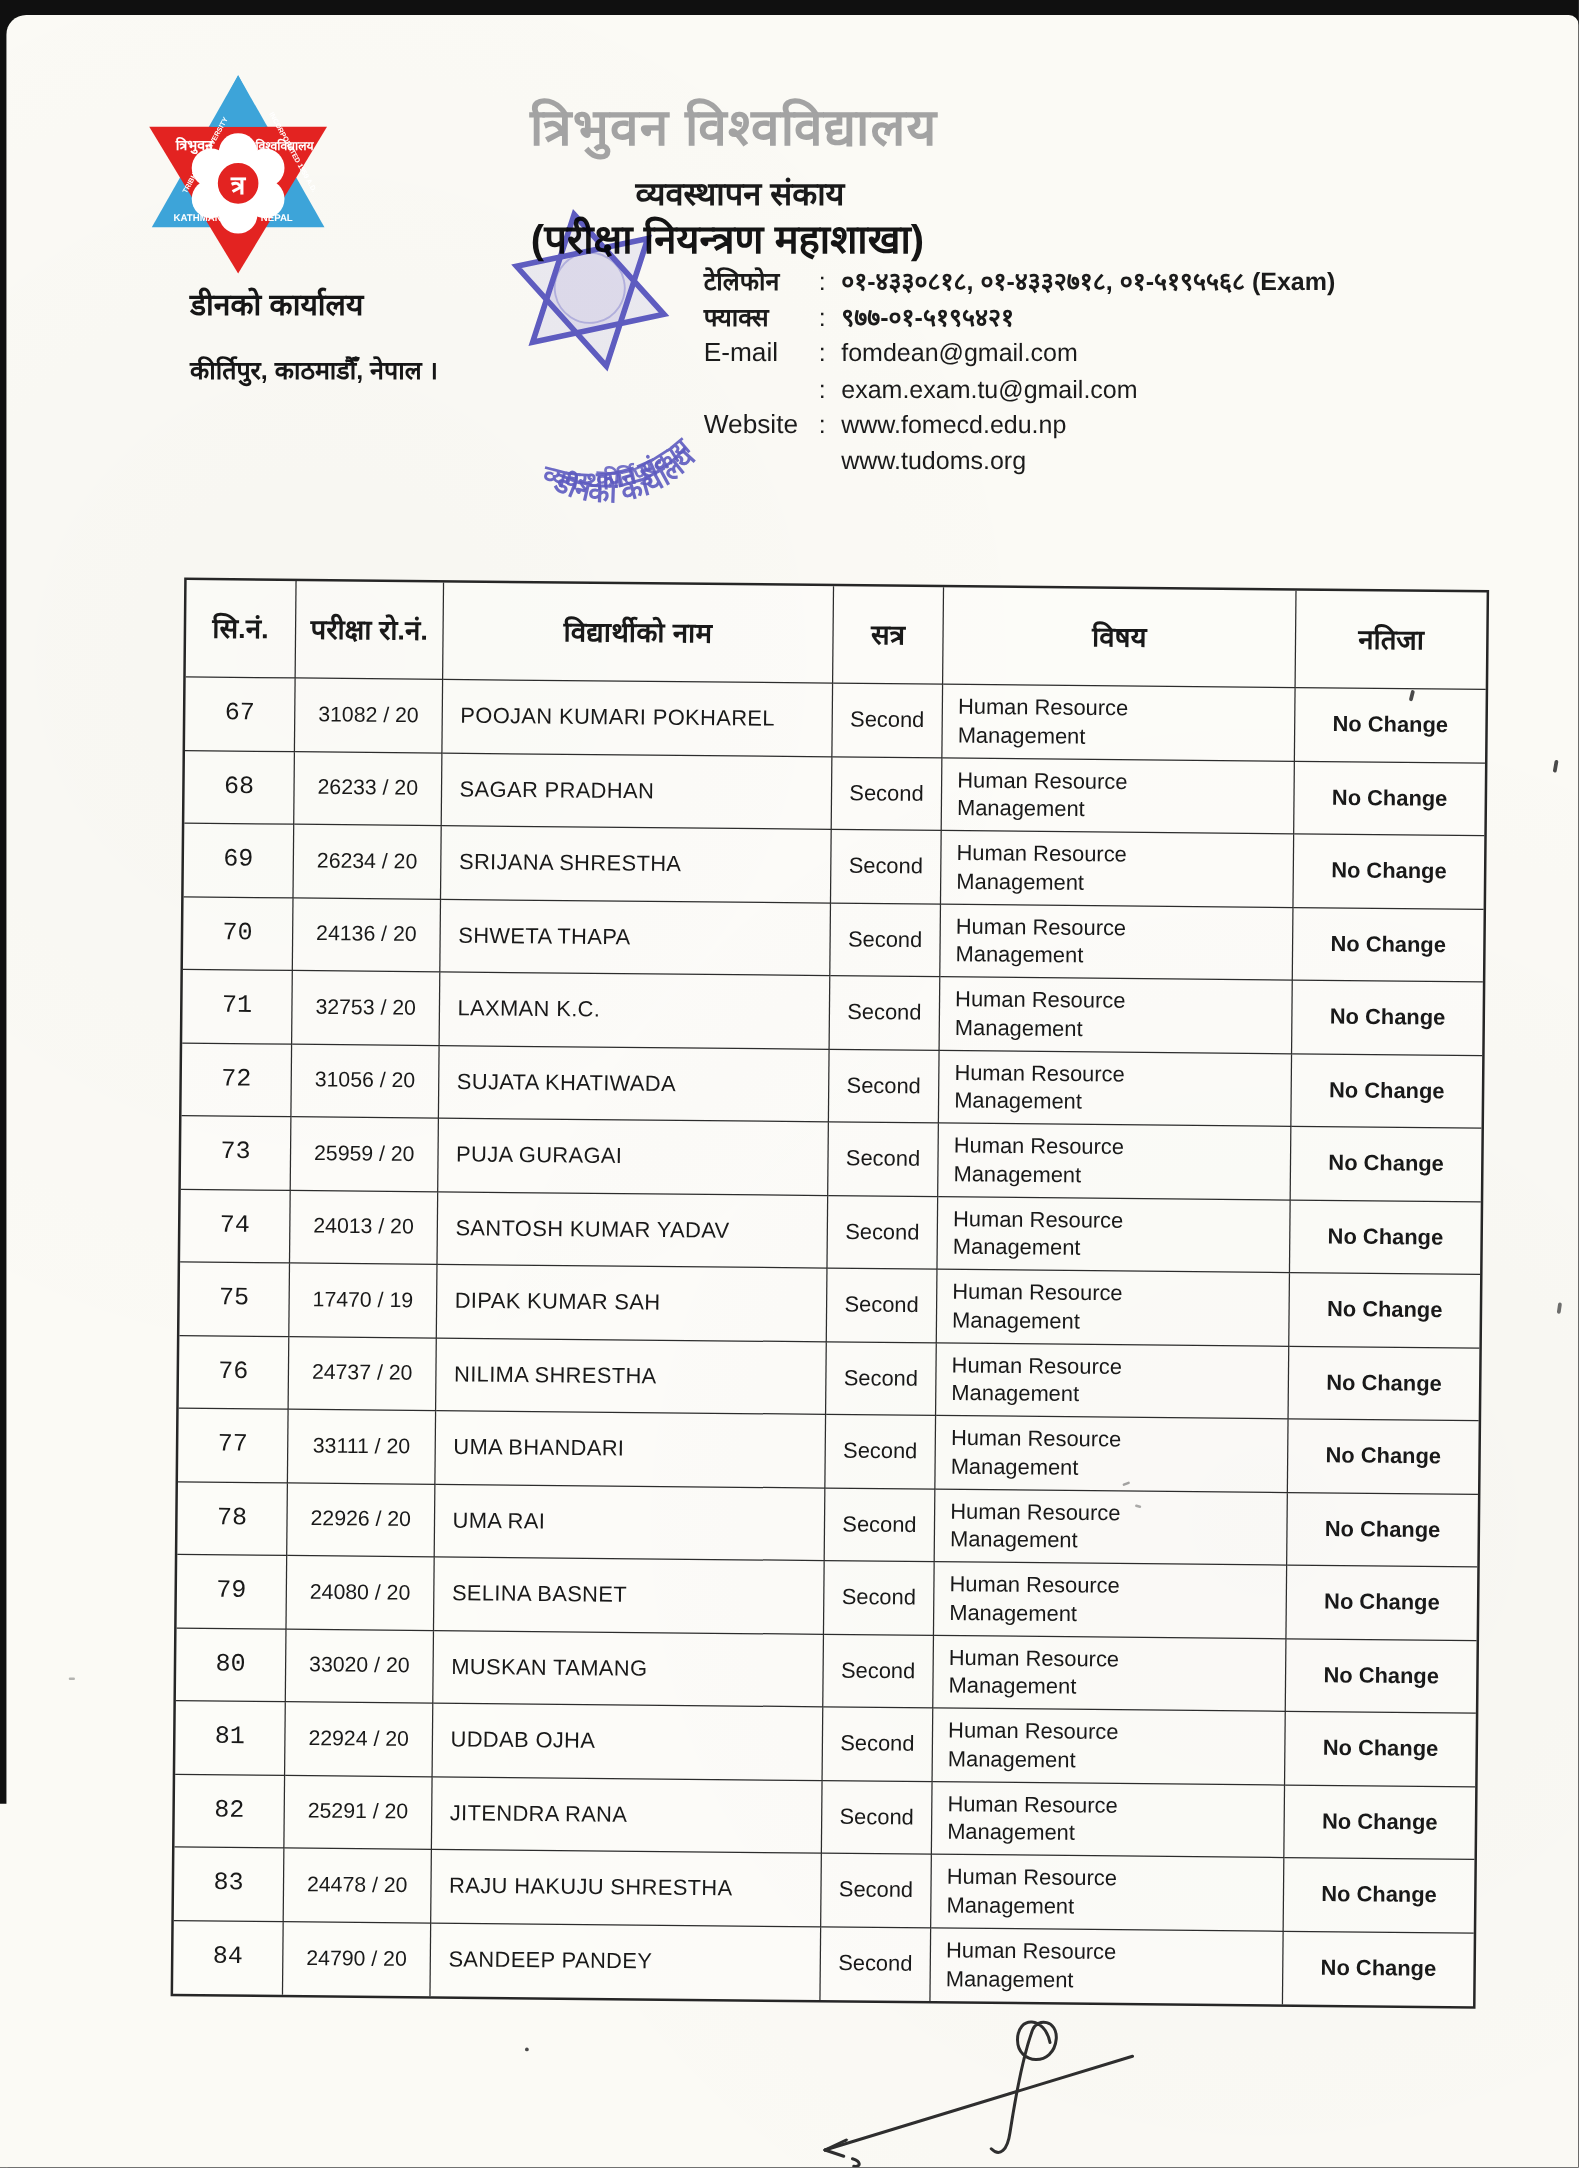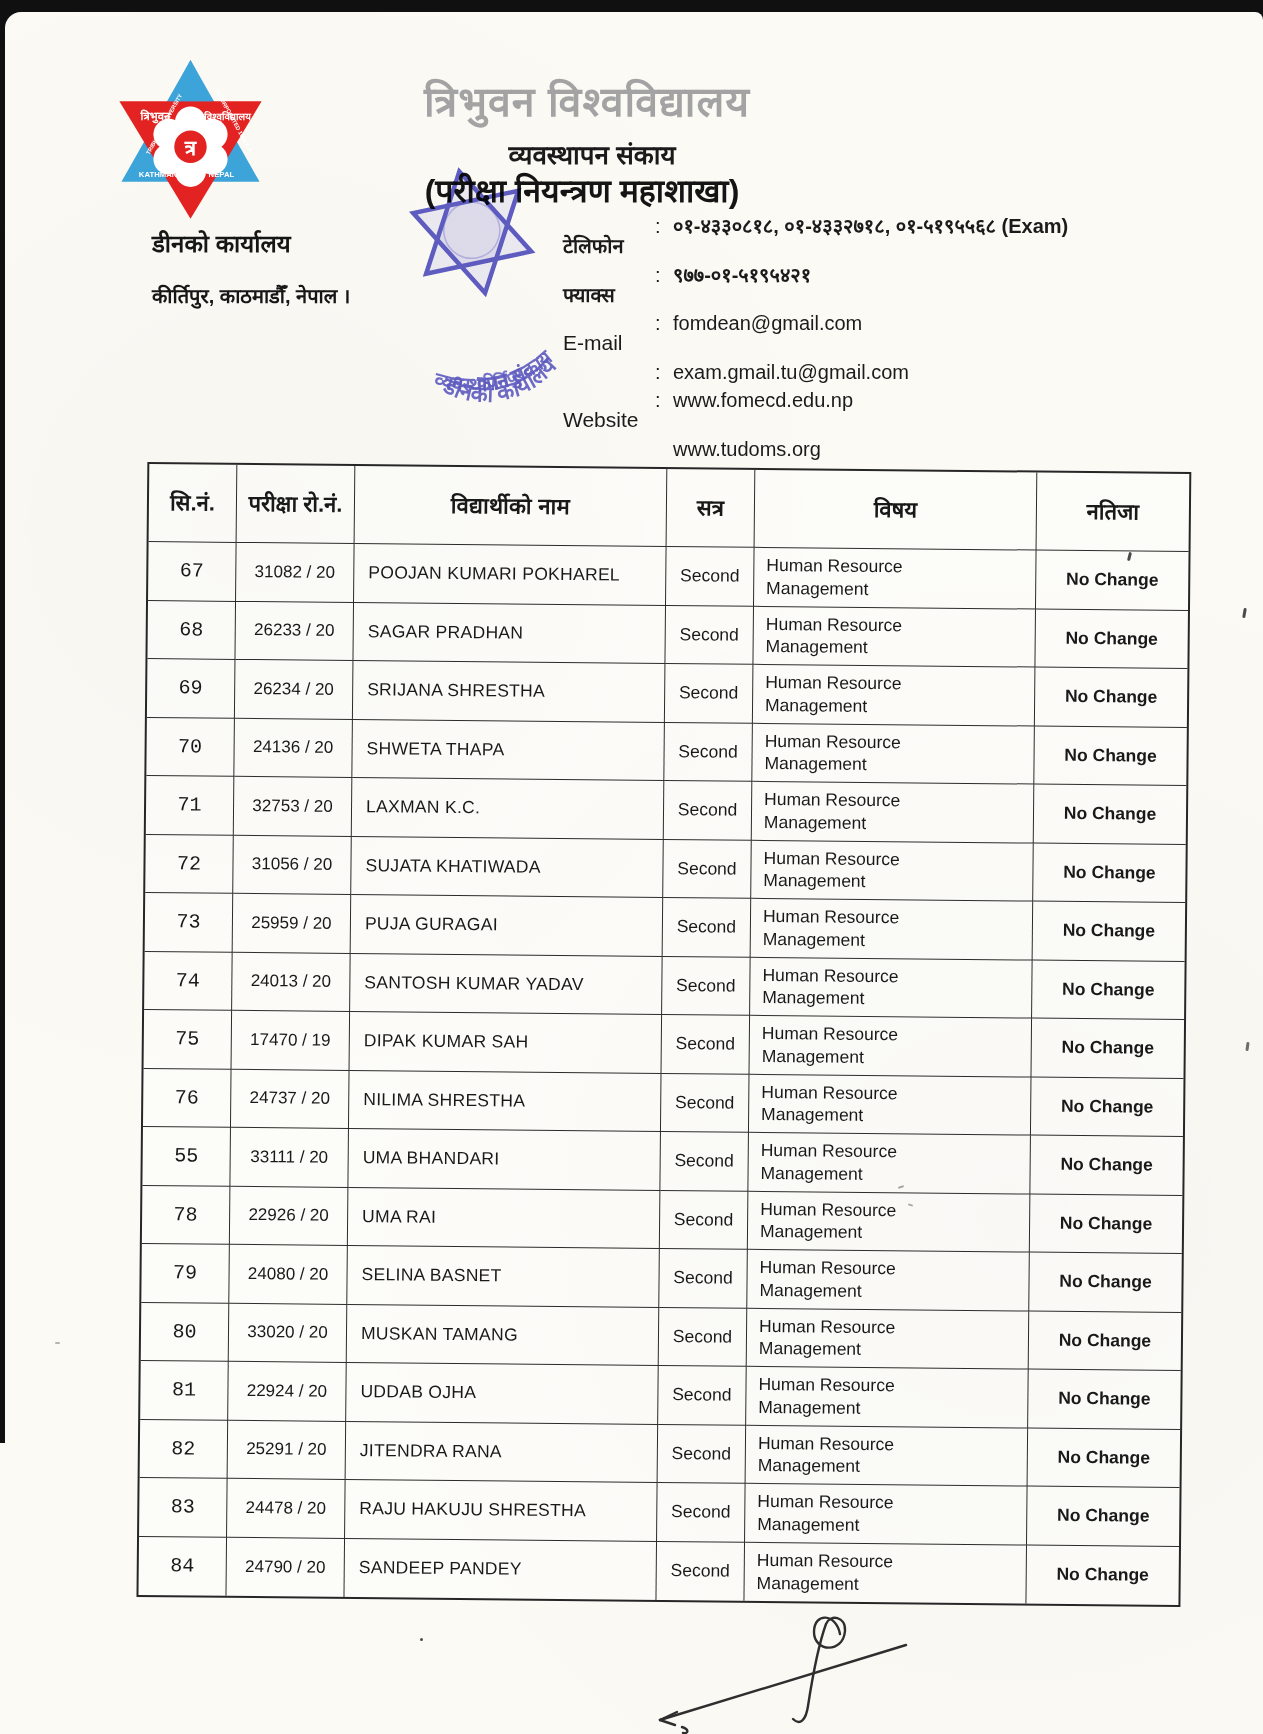--- a/index.html
+++ b/index.html
@@ -15,21 +15,21 @@
   
   .uni-title{left:292px;top:72px;width:590px;text-align:center;font-size:41px;font-weight:bold;color:#a3a3a3;letter-spacing:1px;}
   .uni-faculty{left:292px;top:136px;width:600px;text-align:center;font-size:26px;font-weight:bold;color:#1a1a1a;}
   .uni-division{left:282px;top:168px;width:600px;text-align:center;font-size:32px;font-weight:bold;color:#141414;}
   .office{left:152px;top:226px;color:#161616;}
   .office .o1{font-size:24px;font-weight:bold;}
   .office .o2{font-size:20px;font-weight:bold;margin-top:23px;}
   
   .contact{left:563px;top:212px;width:520px;font-size:20px;color:#1b1b1b;}
   .contact-row{display:grid;grid-template-columns:92px 18px auto;line-height:28.5px;}
-  .contact-row .lab{font-weight:bold;margin-top:20px;}
+  .contact-row .lab{font-weight:bold;}
   .contact-row.latin .lab{font-weight:normal;font-size:21px;}
   .contact-row.devval .val{font-weight:bold;}
   .contact-row .val{white-space:nowrap;}
   
   .results{left:143px;top:462px;width:1040px;border:2px solid #262626;transform:rotate(0.55deg);transform-origin:0 40%;background:rgba(255,255,255,0.35);}
   .trow{display:flex;}
   .cell{box-sizing:border-box;border-right:1.6px solid #2c2c2c;border-bottom:1.6px solid #2c2c2c;display:flex;align-items:center;color:#191919;}
   .cell:last-child{border-right:none;}
   .trow:last-child .cell{border-bottom:none;}
   .c1{width:88px;justify-content:center;font-family:Liberation Mono, monospace;font-size:20px;}
@@ -100,21 +100,21 @@
       <span class="val">९७७-०१-५१९५४२१</span>
     </div>
     <div class="contact-row latin">
       <span class="lab">E-mail</span>
       <span>:</span>
       <span class="val">fomdean@gmail.com</span>
     </div>
     <div class="contact-row latin">
       <span class="lab"></span>
       <span>:</span>
-      <span class="val">exam.gmail.tu@gmail.com</span>
+      <span class="val">exam.exam.tu@gmail.com</span>
     </div>
     <div class="contact-row latin">
       <span class="lab">Website</span>
       <span>:</span>
       <span class="val">www.fomecd.edu.np</span>
     </div>
     <div class="contact-row latin">
       <span class="lab"></span>
       <span></span>
       <span class="val">www.tudoms.org</span>
@@ -247,21 +247,21 @@
       <div class="cell c1">76</div>
       <div class="cell c2">24737 / 20</div>
       <div class="cell c3">NILIMA SHRESTHA</div>
       <div class="cell c4">Second</div>
       <div class="cell c5">
             <span class="wrapbox">Human Resource Management</span>
           </div>
       <div class="cell c6">No Change</div>
     </div>
         <div class="trow drow">
-      <div class="cell c1">55</div>
+      <div class="cell c1">77</div>
       <div class="cell c2">33111 / 20</div>
       <div class="cell c3">UMA BHANDARI</div>
       <div class="cell c4">Second</div>
       <div class="cell c5">
             <span class="wrapbox">Human Resource Management</span>
           </div>
       <div class="cell c6">No Change</div>
     </div>
         <div class="trow drow">
       <div class="cell c1">78</div>

